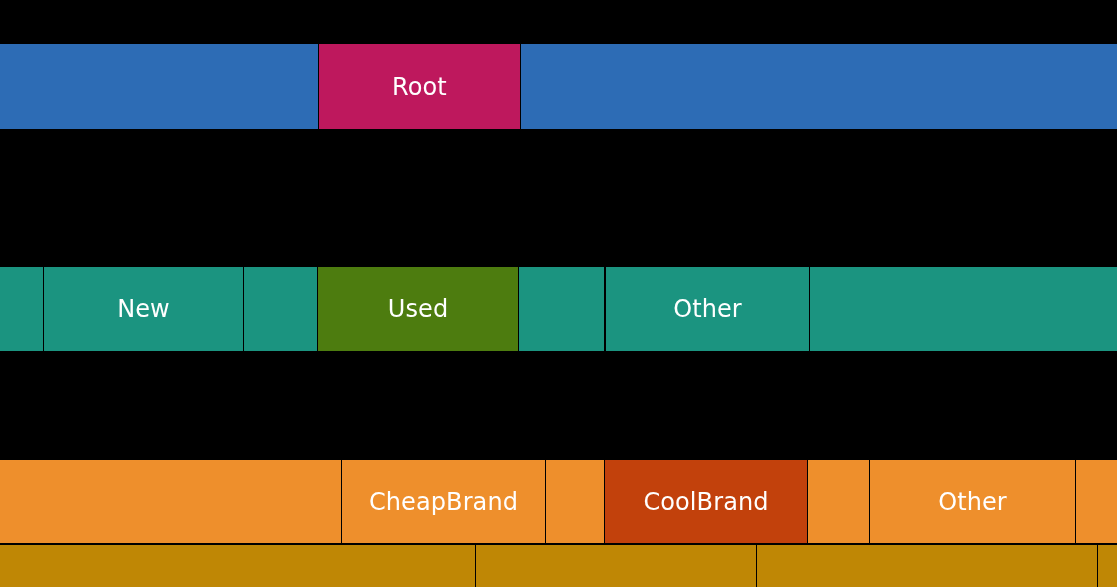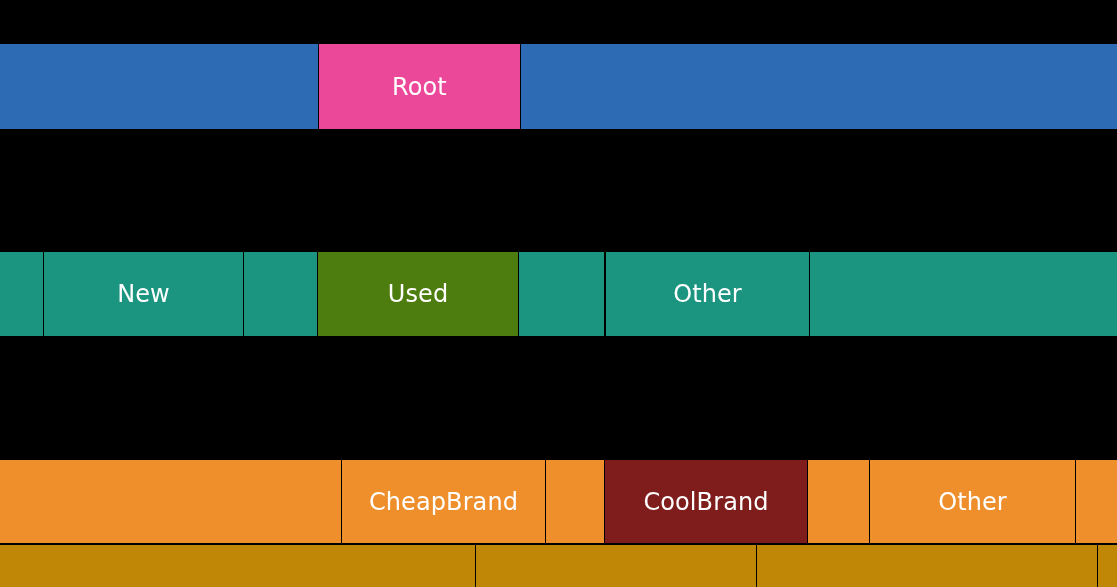--- a/index.html
+++ b/index.html
@@ -43,47 +43,47 @@
   .node-label:empty {
     display: none;
   }
 </style>
 </head>
 <body>
 
 <div id="chart-root" style="width: 1117px; height: 587px; background: rgb(0, 0, 0);">
     <div class="level" style="top: 44px; height: 85px;">
       <div class="node" style="left: 0px; top: 0px; width: 318px; height: 85px; background: rgb(45, 108, 181);"></div>
-      <div class="node" style="left: 319px; top: 0px; width: 201px; height: 85px; background: #ec4899; justify-content: center;">
+      <div class="node" style="left: 319px; top: 0px; width: 201px; height: 85px; background: #be185d; justify-content: center;">
         <span class="node-label" style="color: rgb(255, 255, 255);">Root</span>
       </div>
       <div class="node" style="left: 521px; top: 0px; width: 596px; height: 85px; background: rgb(45, 108, 181);"></div>
     </div>
-    <div class="level" style="top: 252px; height: 84px;">
+    <div class="level" style="top: 267px; height: 84px;">
       <div class="node" style="left: 0px; top: 0px; width: 43px; height: 84px; background: rgb(27, 148, 128);"></div>
       <div class="node" style="left: 44px; top: 0px; width: 199px; height: 84px; background: rgb(27, 148, 128);">
         <span class="node-label" style="color: rgb(255, 255, 255);">New</span>
       </div>
       <div class="node" style="left: 244px; top: 0px; width: 73px; height: 84px; background: rgb(27, 148, 128);"></div>
       <div class="node" style="left: 318px; top: 0px; width: 200px; height: 84px; background: #4d7c0f;">
         <span class="node-label" style="color: rgb(255, 255, 255);">Used</span>
       </div>
       <div class="node" style="left: 519px; top: 0px; width: 85px; height: 84px; background: rgb(27, 148, 128);"></div>
       <div class="node" style="left: 606px; top: 0px; width: 203px; height: 84px; background: rgb(27, 148, 128);">
         <span class="node-label" style="color: rgb(255, 255, 255);">Other</span>
       </div>
       <div class="node" style="left: 810px; top: 0px; width: 307px; height: 84px; background: rgb(27, 148, 128);"></div>
     </div>
     <div class="level" style="top: 460px; height: 83px;">
       <div class="node" style="left: 0px; top: 0px; width: 341px; height: 83px; background: rgb(238, 143, 44);"></div>
       <div class="node" style="left: 342px; top: 0px; width: 203px; height: 83px; background: rgb(238, 143, 44);">
         <span class="node-label" style="color: rgb(255, 255, 255);">CheapBrand</span>
       </div>
       <div class="node" style="left: 546px; top: 0px; width: 58px; height: 83px; background: rgb(238, 143, 44);"></div>
-      <div class="node" style="left: 605px; top: 0px; width: 202px; height: 83px; background: #7f1d1d;">
+      <div class="node" style="left: 605px; top: 0px; width: 202px; height: 83px; background: #c2410c;">
         <span class="node-label" style="color: rgb(255, 255, 255);">CoolBrand</span>
       </div>
       <div class="node" style="left: 808px; top: 0px; width: 61px; height: 83px; background: rgb(238, 143, 44);"></div>
       <div class="node" style="left: 870px; top: 0px; width: 205px; height: 83px; background: rgb(238, 143, 44);">
         <span class="node-label" style="color: rgb(255, 255, 255);">Other</span>
       </div>
       <div class="node" style="left: 1076px; top: 0px; width: 41px; height: 83px; background: rgb(238, 143, 44);"></div>
     </div>
     <div class="level" style="top: 545px; height: 42px;">
       <div class="node" style="left: 0px; top: 0px; width: 475px; height: 42px; background: rgb(191, 135, 5);"></div>

